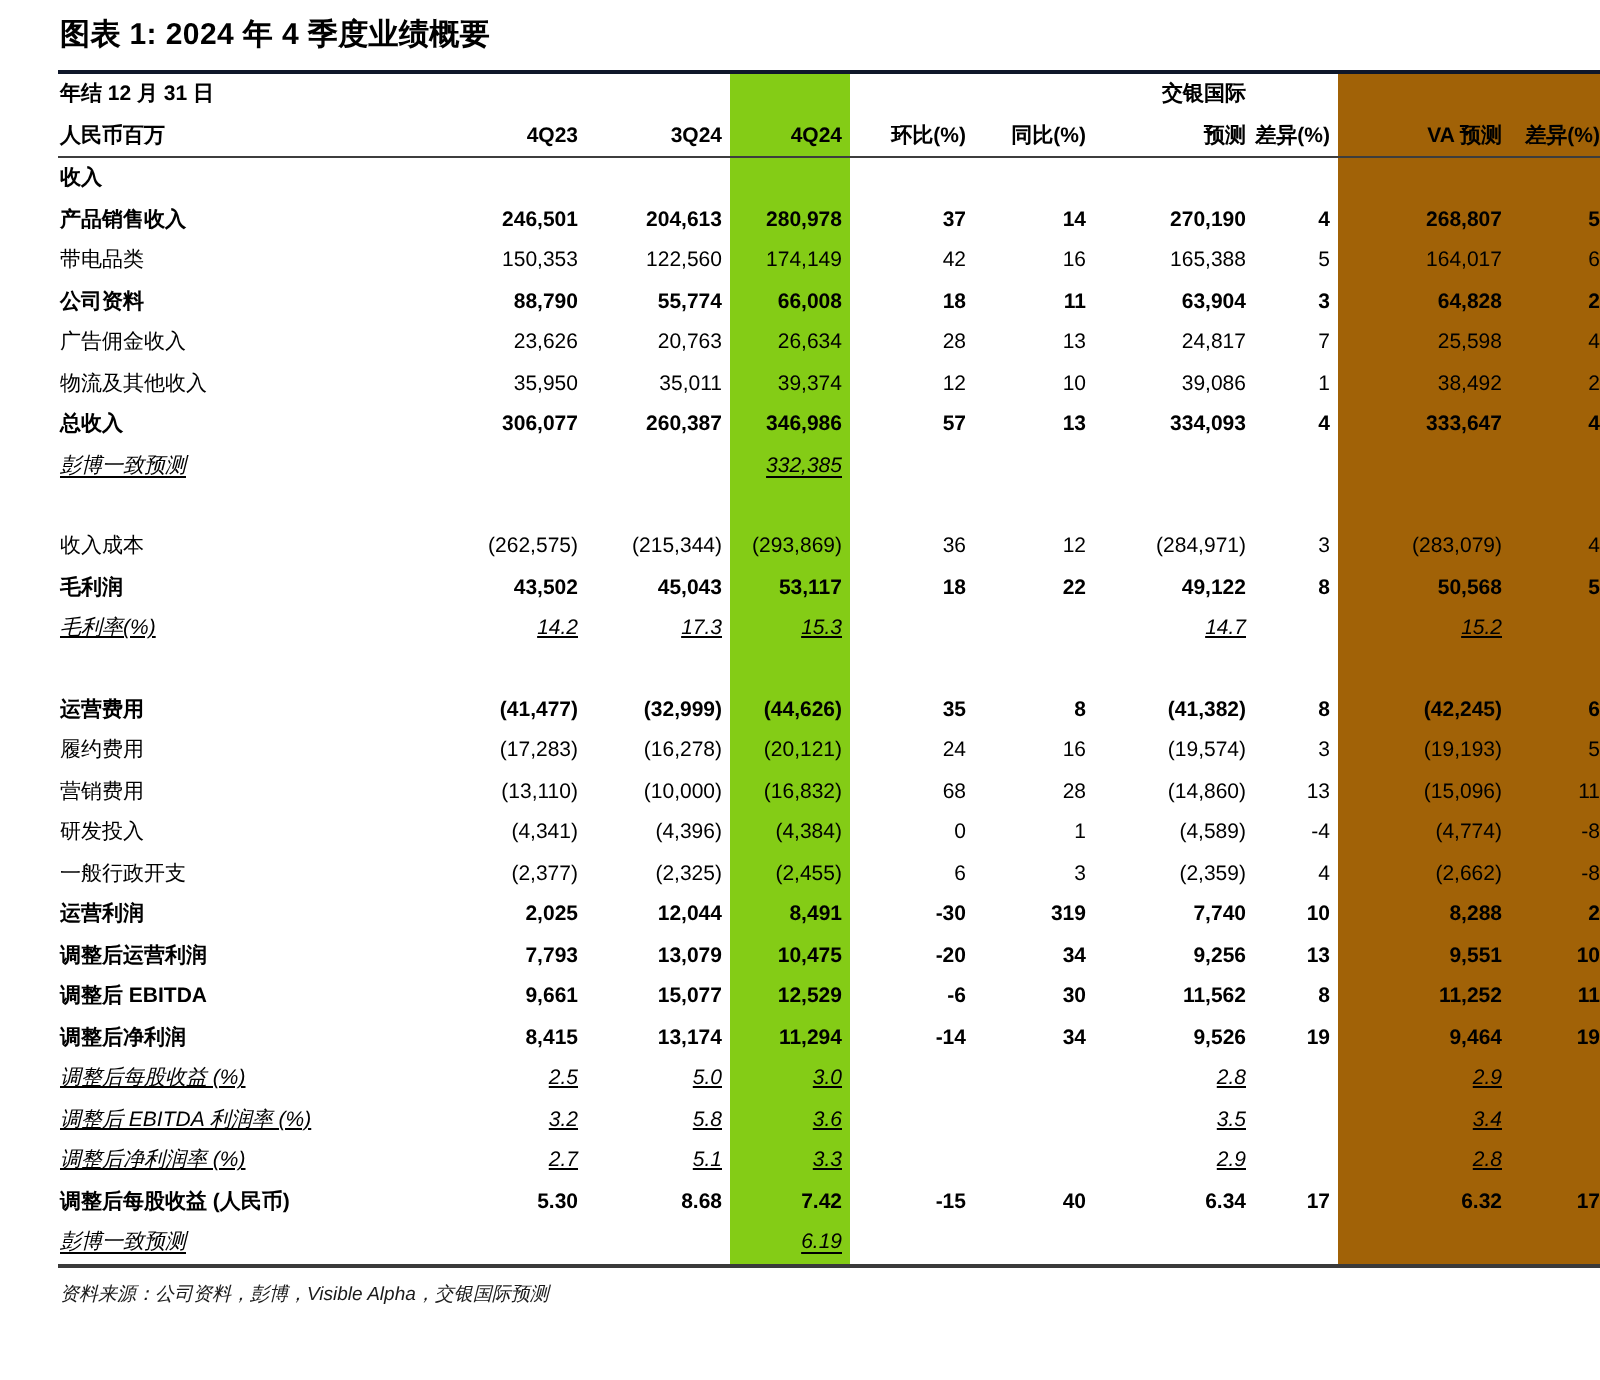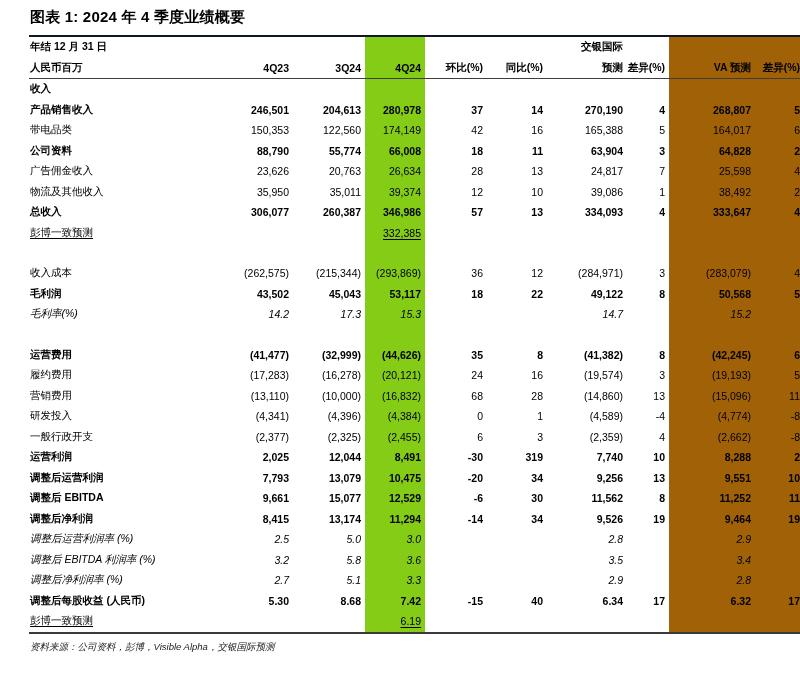--- a/index.html
+++ b/index.html
@@ -21,22 +21,22 @@
   tbody{border-bottom:2.5px solid #3a3a3a;}
   th,td{height:20.5px;padding:0 4px 0 0;white-space:nowrap;overflow:hidden;font-weight:normal;vertical-align:middle;}
   th{font-weight:bold;text-align:right;}
   th.label,td.label{text-align:left;padding:0 0 0 1px;}
   td.val{text-align:right;}
   .col-blue{background:#84cc16;}
   .col-gray{background:#a16207;}
   tr.section td.label{font-weight:bold;}
   tr.bold td{font-weight:bold;}
   tr.bold td.pct{font-weight:bold;margin-top:28px;}
-  tr.italic td{font-style:italic;}
-  tr.consensus td{text-decoration:underline;text-underline-offset:2px;}
+  tr.italic td{font-style:italic;text-decoration:underline;}
+  tr.consensus td{font-style:italic;text-decoration:underline;text-underline-offset:2px;}
   tr.blank td{height:20px;}
   .source{font-style:italic;font-size:9.5px;color:#1a1a1a;margin:7px 0 0 1px;}
 </style>
 </head>
 <body>
 
 <div class="page">
   <div class="fig-title">图表 1: 2024 年 4 季度业绩概要</div>
 
   <table>
@@ -337,21 +337,21 @@
           <td class="val">13,174</td>
           <td class="val col-blue">11,294</td>
           <td class="val pct">-14</td>
           <td class="val pct">34</td>
           <td class="val">9,526</td>
           <td class="val pct">19</td>
           <td class="val col-gray">9,464</td>
           <td class="val col-gray pct">19</td>
         </tr>
         <tr class="italic">
-          <td class="label">调整后运营利润率 (%)</td>
+          <td class="label">调整后每股收益 (%)</td>
           <td class="val">2.5</td>
           <td class="val">5.0</td>
           <td class="val col-blue">3.0</td>
           <td class="val pct"></td>
           <td class="val pct"></td>
           <td class="val">2.8</td>
           <td class="val pct"></td>
           <td class="val col-gray">2.9</td>
           <td class="val col-gray pct"></td>
         </tr>

